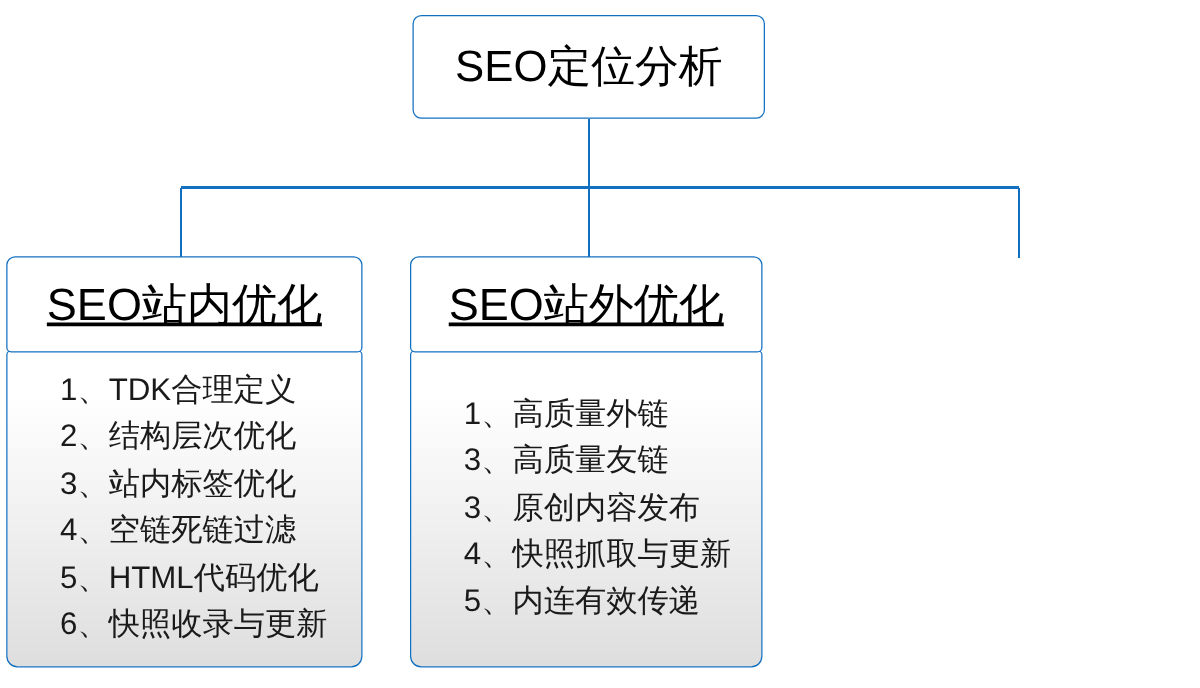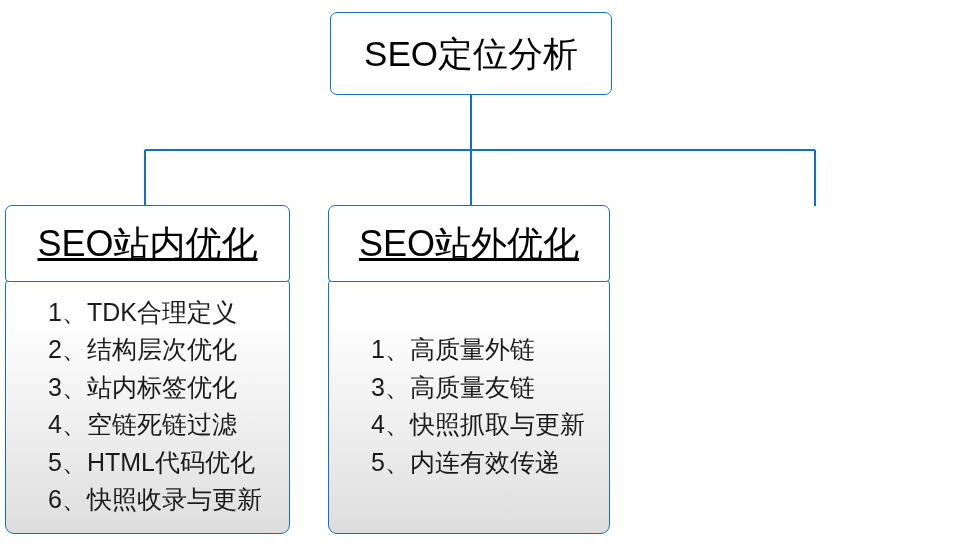--- a/index.html
+++ b/index.html
@@ -149,20 +149,21 @@
   </div>
 
   <div class="branch col-1">
     <div class="branch-header">
       <span class="branch-header-text">SEO站外优化</span>
     </div>
     <div class="branch-body">
       <ul class="branch-list">
         <li class="branch-list-item">1、高质量外链</li>
         <li class="branch-list-item">3、高质量友链</li>
+        <li class="branch-list-item">3、原创内容发布</li>
         <li class="branch-list-item">4、快照抓取与更新</li>
         <li class="branch-list-item">5、内连有效传递</li>
       </ul>
     </div>
   </div>
 
 
 </div>
 
 </body></html>

